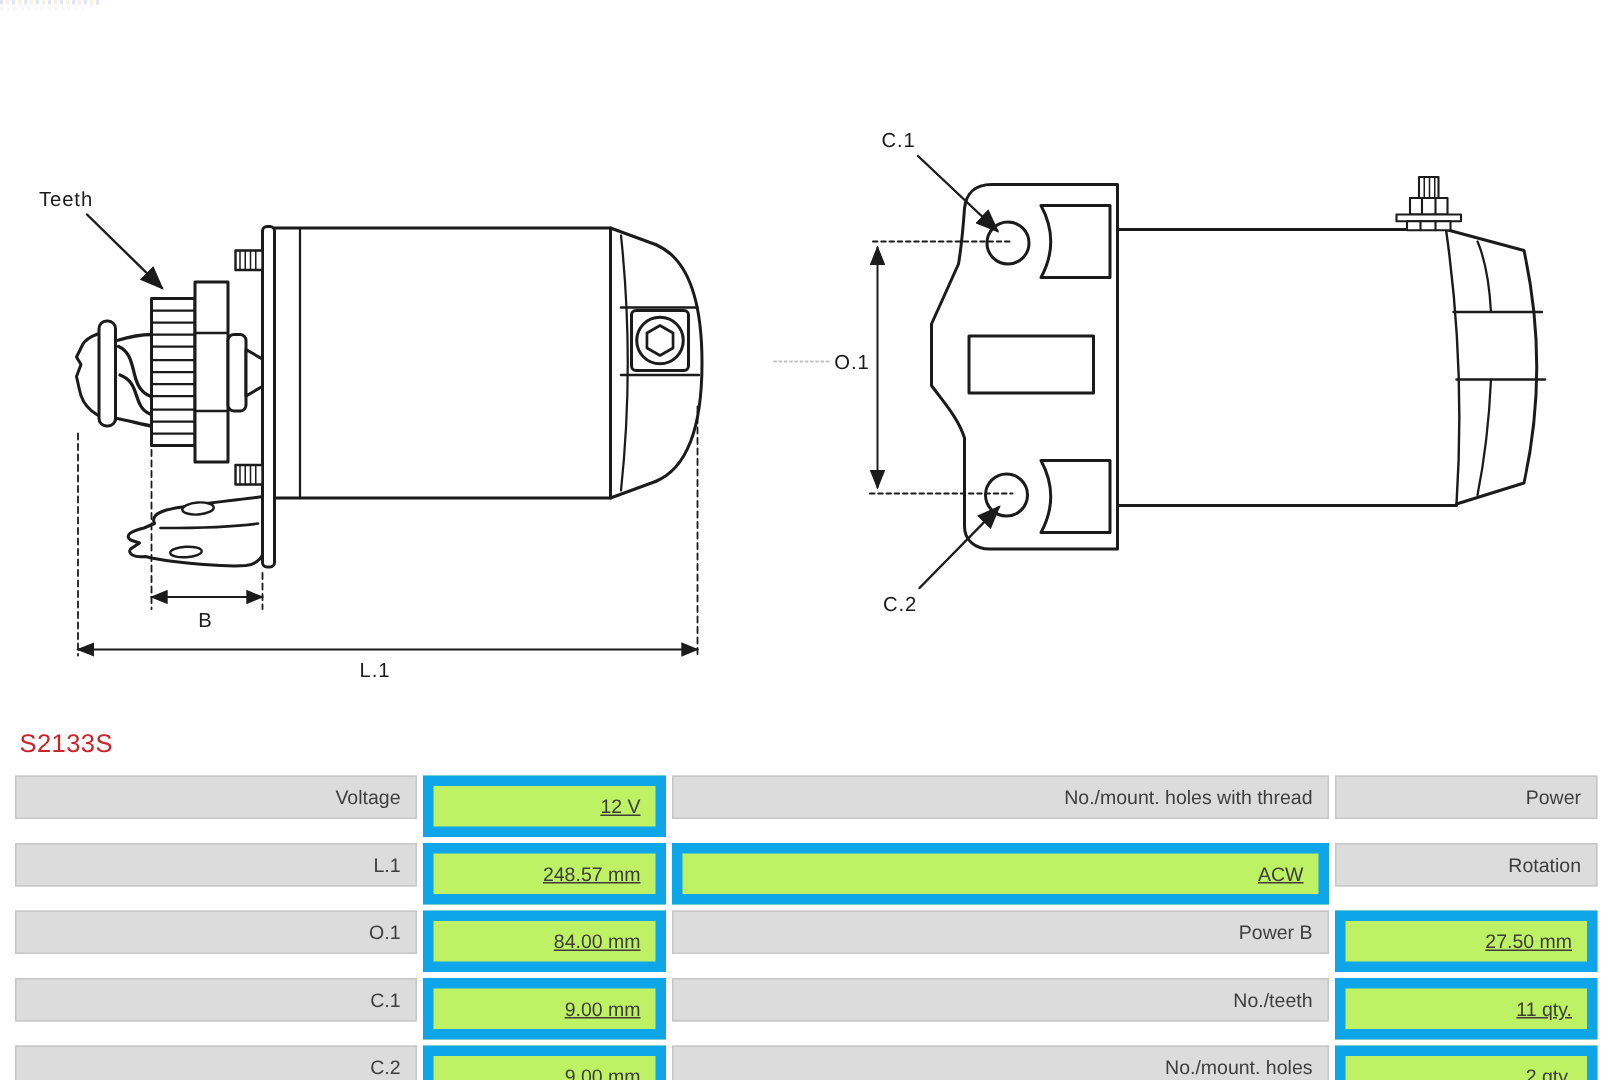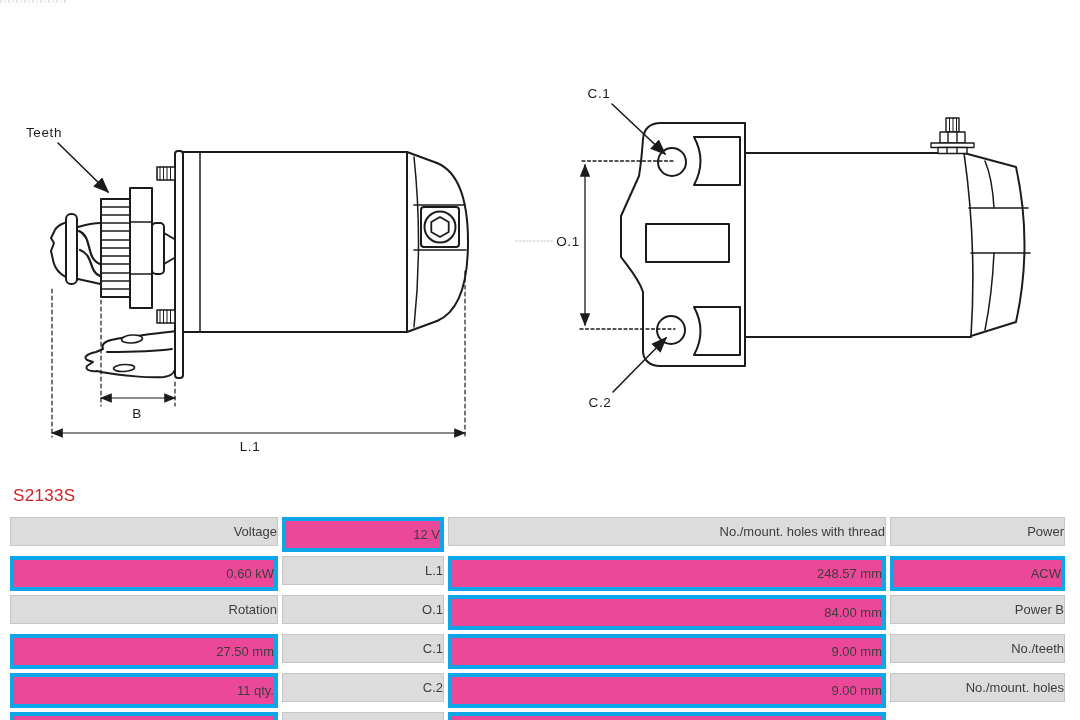--- a/index.html
+++ b/index.html
@@ -16,23 +16,23 @@
   svg text{font-family:"Liberation Sans", sans-serif;fill:#1b1b1b;font-size:13.5px;letter-spacing:.6px;}
   .part-number{
     position:absolute;left:13px;top:486px;font-size:17px;color:#cc2229;letter-spacing:.3px;
   }
   .spec-table{
     position:absolute;left:10px;top:517px;
     display:grid;grid-template-columns:268px 162px 438px 175px;
     column-gap:4px;row-gap:4px;
     font-size:13px;color:#3d3d3d;
   }
-  .cell{height:27px;line-height:27px;text-align:right;padding-right:0;overflow:hidden;white-space:nowrap;}
+  .cell{height:27px;line-height:27px;text-align:right;padding-right:10px;overflow:hidden;white-space:nowrap;}
   .cell.lbl{background:#dcdcdc;border:1px solid #c6c6c6;}
-  .cell.val{background:#ec4899;border:4px solid #0ea5e9;}
+  .cell.val{background:#bef264;border:7px solid #0ea5e9;text-decoration:underline;}
 </style>
 </head>
 <body>
 
 
 
 <div class="artifact">
   <div class="r1"></div>
     <div class="r2"></div>
 </div>
@@ -200,21 +200,20 @@
 
 <div class="part-number">S2133S</div>
 
 <div class="spec-table">
 
   <div class="cell lbl">Voltage</div>
   <div class="cell val">12 V</div>
   <div class="cell lbl">No./mount. holes with thread</div>
 
   <div class="cell lbl">Power</div>
-  <div class="cell val">0.60 kW</div>
   <div class="cell lbl">L.1</div>
   <div class="cell val">248.57 mm</div>
 
   <div class="cell val">ACW</div>
   <div class="cell lbl">Rotation</div>
   <div class="cell lbl">O.1</div>
   <div class="cell val">84.00 mm</div>
 
   <div class="cell lbl">Power B</div>
   <div class="cell val">27.50 mm</div>

